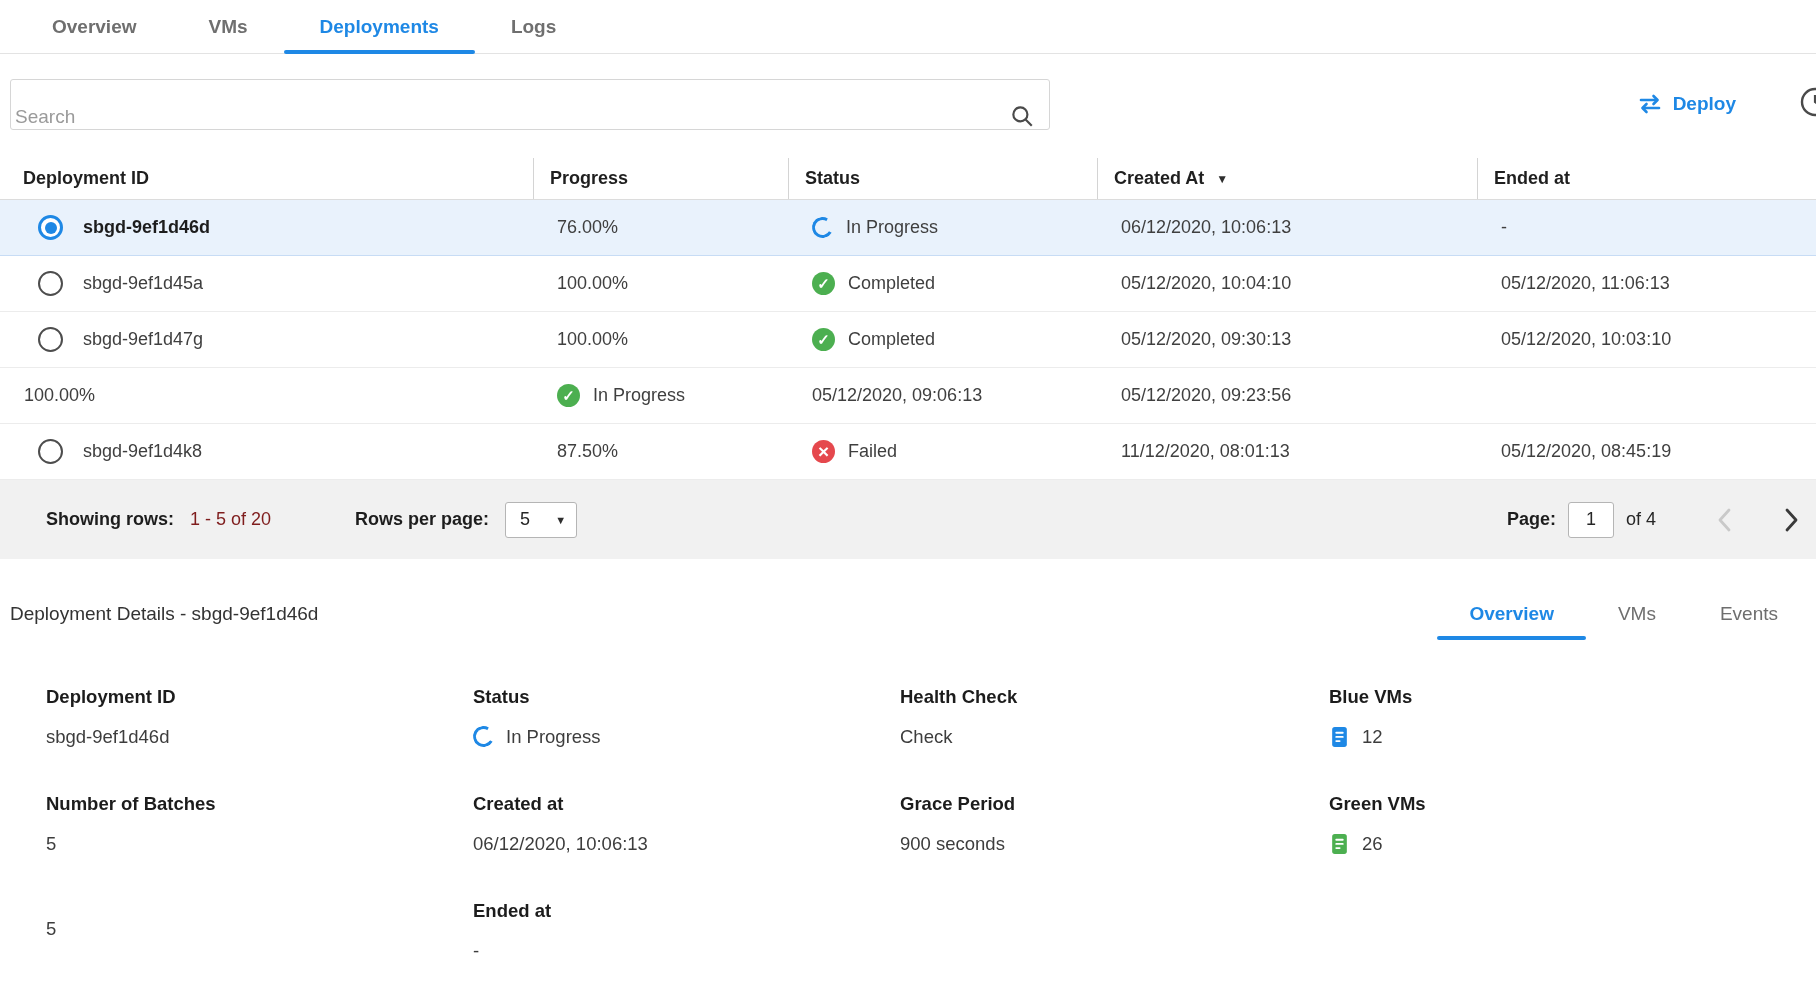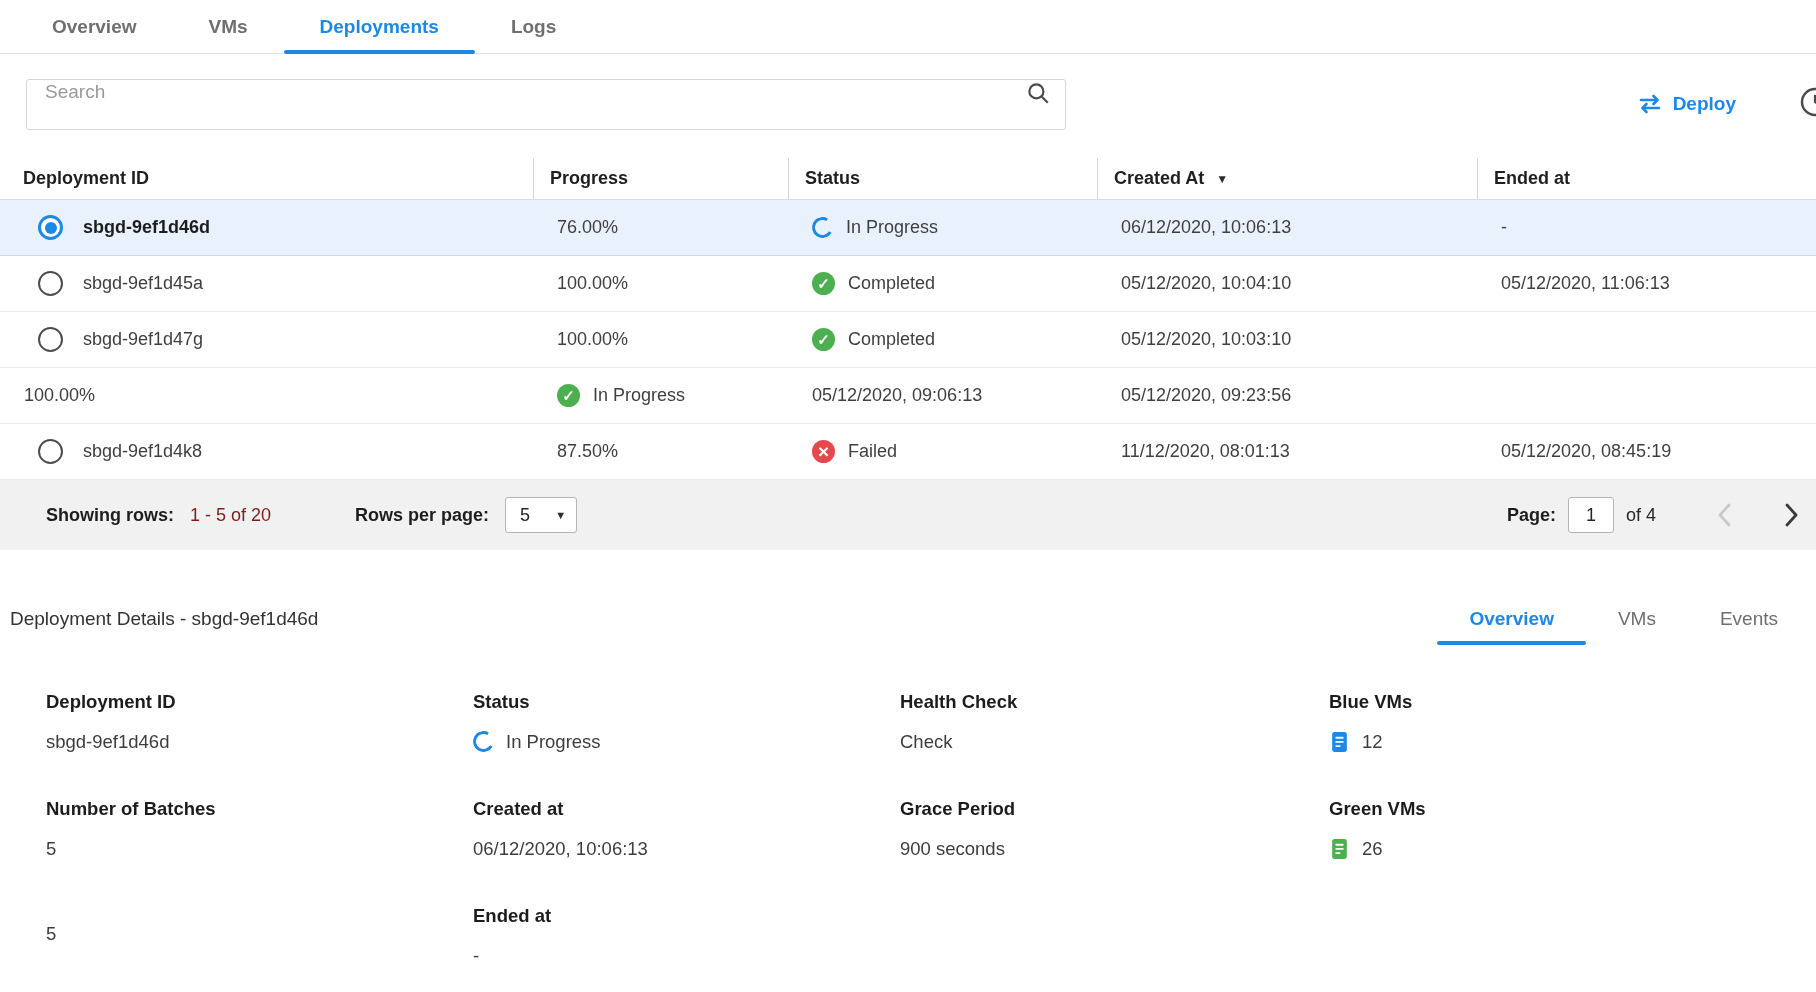--- a/index.html
+++ b/index.html
@@ -15,21 +15,21 @@
   }
 
   
   .tabbar{display:flex;align-items:stretch;height:54px;border-bottom:1px solid #e3e3e3;padding-left:16px;}
   .tab{padding:0 36px;display:flex;align-items:center;font-size:19px;font-weight:700;color:#6f6f6f;position:relative;cursor:pointer;}
   .tab.active{color:var(--accent);}
   .tab.active::after{content:"";position:absolute;left:0;right:0;bottom:-1px;height:4px;background:var(--accent);border-radius:2px;}
 
   
   .toolbar{display:flex;align-items:center;margin:24px 10px 0 10px;height:52px;}
-  .search-box{width:1040px;height:51px;border:1px solid #d6d6d6;border-radius:3px;display:flex;align-items:flex-start;padding:0 14px 0 16px;background:#fff;margin-left:16px;}
+  .search-box{width:1040px;height:51px;border:1px solid #d6d6d6;border-radius:3px;display:flex;align-items:flex-end;padding:0 14px 0 2px;background:#fff;}
   .search-input{flex:1;border:none;outline:none;font-size:19px;color:#424242;font-family:"Liberation Sans",sans-serif;background:transparent;}
   .search-input::placeholder{color:#9a9a9a;}
   .search-ic{display:inline-flex;margin-left:10px;}
   .deploy{margin-left:auto;margin-right:70px;display:inline-flex;align-items:center;gap:11px;border:none;background:none;color:var(--accent);font-weight:700;font-size:19px;cursor:pointer;font-family:"Liberation Sans",sans-serif;padding:0;}
   .clock{position:absolute;left:1799px;top:86px;display:inline-flex;cursor:pointer;}
 
   
   .grid-cols{display:grid;grid-template-columns:533px 255px 309px 380px 1fr;}
   .tbl{margin-top:28px;}
   .tbl-head{height:42px;align-items:center;border-bottom:1px solid #dcdcdc;font-weight:700;font-size:18px;color:#1f1f1f;}
@@ -49,34 +49,34 @@
   .radio.sel{border:3px solid var(--accent);}
   .radio.sel::after{content:"";width:12px;height:12px;border-radius:50%;background:var(--accent);}
 
   .ic-spinner{width:21px;height:21px;border:3px solid var(--accent);border-right-color:transparent;border-radius:50%;display:inline-block;transform:rotate(-15deg);flex:0 0 auto;}
   .ic-badge{width:23px;height:23px;border-radius:50%;color:#fff;display:inline-flex;align-items:center;justify-content:center;font-weight:700;flex:0 0 auto;line-height:1;}
   .ic-check{background:var(--green);font-size:15px;}
   .ic-cross{background:var(--red);font-size:19px;}
   .ic-vm{display:inline-flex;flex:0 0 auto;}
 
   
-  .tbl-footer{height:70px;background:#f1f1f1;display:flex;align-items:center;padding:0 18px 0 46px;font-size:18px;color:#262626;}
+  .tbl-footer{height:79px;background:#f1f1f1;display:flex;align-items:center;padding:0 18px 0 46px;font-size:18px;color:#262626;}
   .b{font-weight:700;color:#1d1d1d;}
   .showing-val{margin-left:16px;color:#7f1d1d;}
   .rpp{margin-left:84px;}
   .select{margin-left:16px;width:72px;height:36px;background:#fff;border:1px solid #b5b5b5;border-radius:3px;display:flex;align-items:center;justify-content:space-between;padding:0 10px 0 14px;cursor:pointer;}
   .caret{font-size:11px;color:#2e2e2e;}
   .pager{margin-left:auto;display:flex;align-items:center;}
   .page-input{width:46px;height:36px;background:#fff;border:1px solid #b5b5b5;border-radius:3px;text-align:center;font-size:18px;font-family:"Liberation Sans",sans-serif;color:#262626;margin:0 12px;padding:0;}
   .chev{display:inline-flex;cursor:pointer;}
   .chev.prev{margin-left:62px;color:#c9c9c9;}
   .chev.next{margin-left:54px;color:#3a3a3a;}
 
   
-  .details-head{display:flex;align-items:flex-end;margin:58px 6px 0 10px;}
+  .details-head{display:flex;align-items:flex-end;margin:44px 6px 0 10px;}
   .details-title{font-size:19px;font-weight:400;color:#333;margin:0;padding-bottom:15px;}
   .detail-tabs{margin-left:auto;display:flex;}
   .dtab{padding:0 32px 15px;font-size:19px;color:#6e6e6e;position:relative;cursor:pointer;}
   .dtab.active{color:var(--accent);font-weight:700;}
   .dtab.active::after{content:"";position:absolute;left:0;right:0;bottom:0;height:4px;background:var(--accent);border-radius:2px;}
 
   .details-grid{display:grid;grid-template-columns:427px 427px 429px 1fr;padding:46px 0 0 46px;}
   .field{margin-bottom:44px;}
   .f-label{font-weight:700;font-size:18.5px;color:#1c1c1c;}
   .f-value{margin-top:16px;font-size:18.5px;color:#3d3d3d;display:flex;align-items:center;gap:12px;min-height:25px;}
@@ -180,20 +180,21 @@
         <div class="tbl-row grid-cols">
           <div class="cell c-id">
             <span class="radio"></span>
             <span class="id">sbgd-9ef1d47g</span>
           </div>
           <div class="cell">100.00%</div>
           <div class="cell c-status">
             <span class="ic-badge ic-check">✓</span>
             <span>Completed</span>
           </div>
+          <div class="cell">05/12/2020, 09:30:13</div>
           <div class="cell">05/12/2020, 10:03:10</div>
         </div>
         <div class="tbl-row grid-cols">
           <div class="cell">100.00%</div>
           <div class="cell c-status">
             <span class="ic-badge ic-check">✓</span>
             <span>In Progress</span>
           </div>
           <div class="cell">05/12/2020, 09:06:13</div>
           <div class="cell">05/12/2020, 09:23:56</div>

